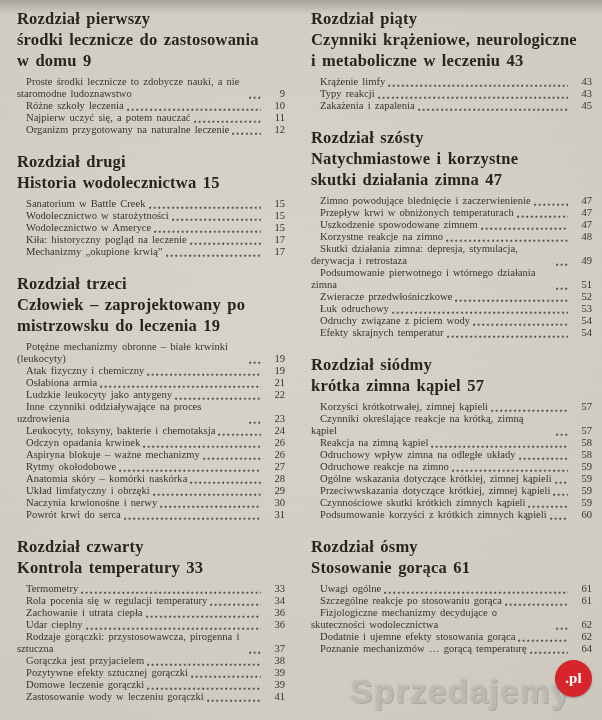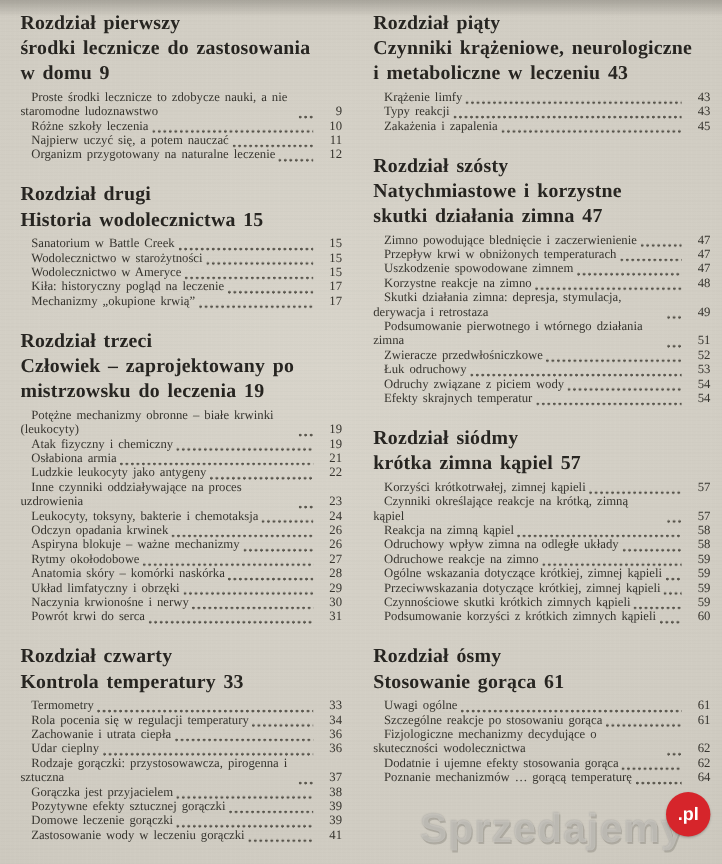--- a/index.html
+++ b/index.html
@@ -80,21 +80,21 @@
       0 0 1px rgba(120,117,108,0.65),
       1px 1px 0 rgba(120,117,108,0.35),
      -1px -1px 0 rgba(200,198,190,0.45);
   }
   .wm-badge {
     position: absolute;
     right: 8px; top: -2px;
     width: 37px; height: 37px;
     border-radius: 50%;
     display: flex; align-items: center; justify-content: center;
-    font-family: Liberation Sans, sans-serif;
+    font-family: Liberation Serif, serif;
     font-size: 15px; font-weight: 700;
     color: #ffffff;
     box-shadow: 0 1px 2px rgba(0,0,0,0.25);
   }
 </style>
 </head>
 <body>
 
 <div class="stage">
   <div class="col col-left">

